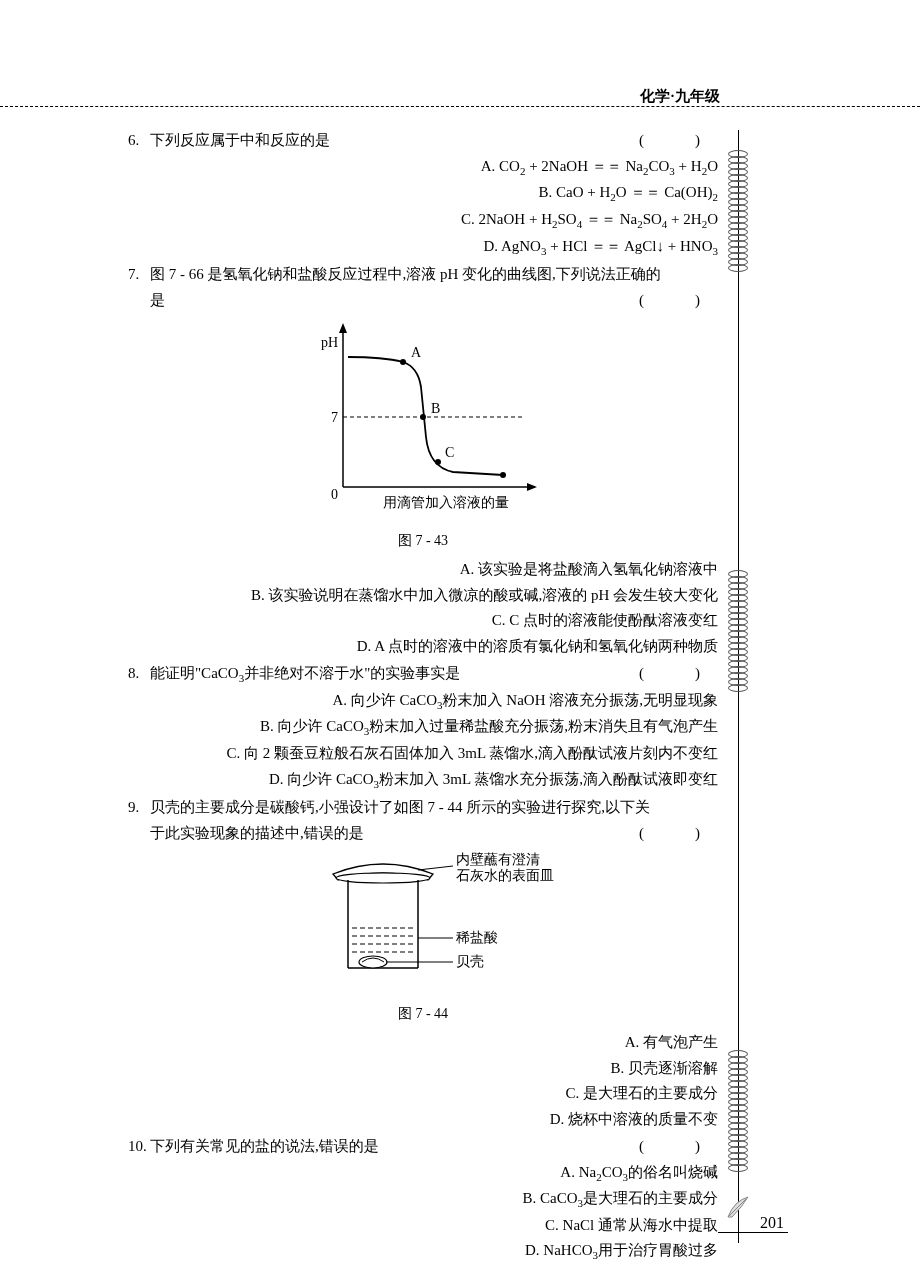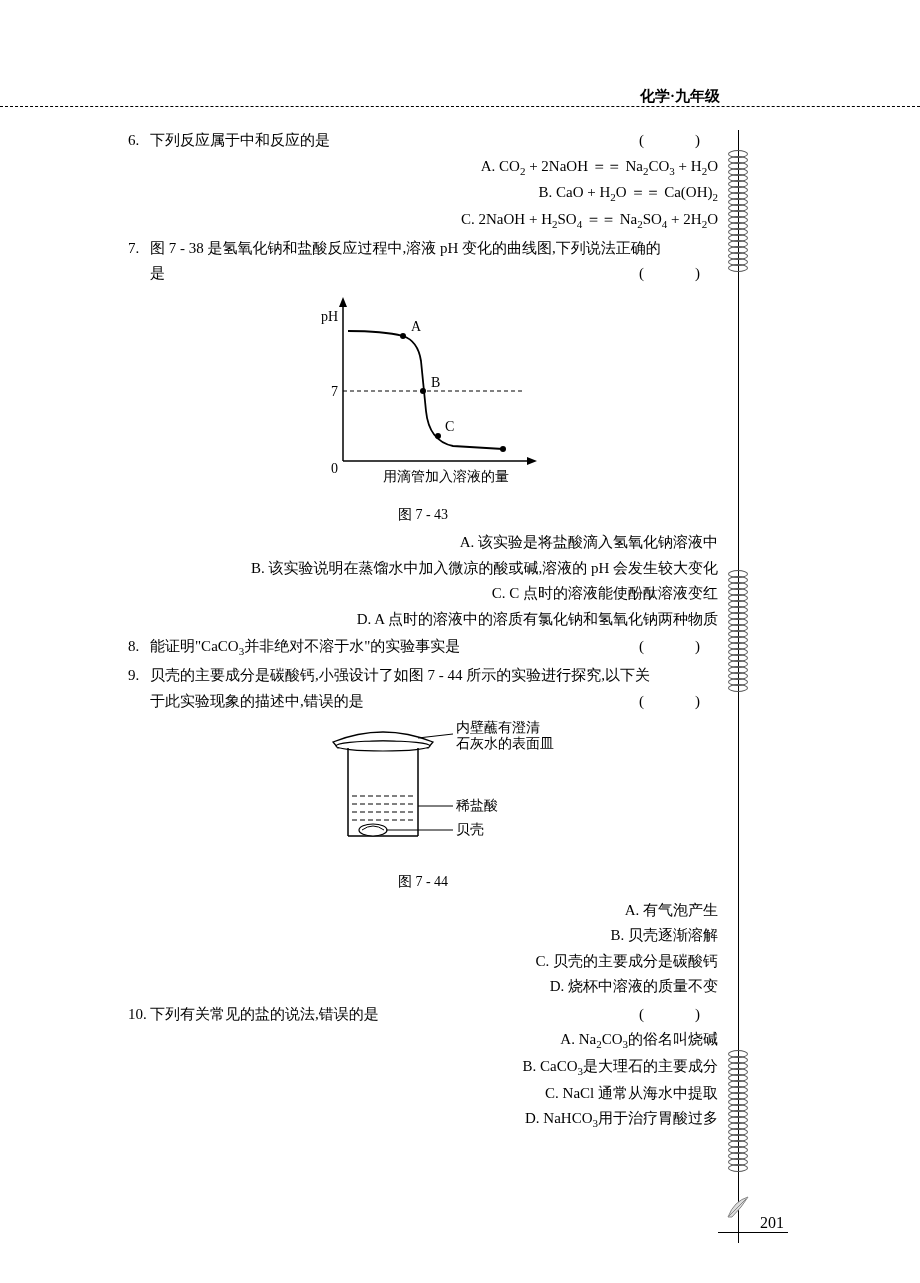--- a/index.html
+++ b/index.html
@@ -98,27 +98,28 @@
   <div class="q">
     <div class="q-stem">
       <span class="num">6.</span>
       <span>下列反应属于中和反应的是</span>
       <span class="paren">(　)</span>
     </div>
     <div class="opts">
       <div><span>A.</span> CO<span class="sub">2</span> + 2NaOH ＝＝ Na<span class="sub">2</span>CO<span class="sub">3</span> + H<span class="sub">2</span>O</div>
       <div><span>B.</span> CaO + H<span class="sub">2</span>O ＝＝ Ca(OH)<span class="sub">2</span></div>
       <div><span>C.</span> 2NaOH + H<span class="sub">2</span>SO<span class="sub">4</span> ＝＝ Na<span class="sub">2</span>SO<span class="sub">4</span> + 2H<span class="sub">2</span>O</div>
+      <div><span>D.</span> AgNO<span class="sub">3</span> + HCl ＝＝ AgCl↓ + HNO<span class="sub">3</span></div>
     </div>
   </div>
 
   <div class="q">
     <div class="q-stem">
       <span class="num">7.</span>
-      <span>图 7 - 38 是氢氧化钠和盐酸反应过程中,溶液 pH 变化的曲线图,下列说法正确的</span>
+      <span>图 7 - 66 是氢氧化钠和盐酸反应过程中,溶液 pH 变化的曲线图,下列说法正确的</span>
     </div>
     <div class="q-stem">
       <span>是</span>
       <span class="paren">(　)</span>
     </div>
     <div class="figwrap">
       <svg width="260" height="200">
 
         <line x1="50" y1="10" x2="50" y2="170" stroke="#000" stroke-width="1.5"></line>
         <polygon points="50,6 46,16 54,16" fill="#000"></polygon>
@@ -151,20 +152,26 @@
       <div>D. A 点时的溶液中的溶质有氯化钠和氢氧化钠两种物质</div>
     </div>
   </div>
 
   <div class="q">
     <div class="q-stem">
       <span class="num">8.</span>
       <span>能证明"CaCO<span class="sub">3</span>并非绝对不溶于水"的实验事实是</span>
       <span class="paren">(　)</span>
     </div>
+    <div class="opts">
+      <div>A. 向少许 CaCO<span class="sub">3</span>粉末加入 NaOH 溶液充分振荡,无明显现象</div>
+      <div>B. 向少许 CaCO<span class="sub">3</span>粉末加入过量稀盐酸充分振荡,粉末消失且有气泡产生</div>
+      <div>C. 向 2 颗蚕豆粒般石灰石固体加入 3mL 蒸馏水,滴入酚酞试液片刻内不变红</div>
+      <div>D. 向少许 CaCO<span class="sub">3</span>粉末加入 3mL 蒸馏水充分振荡,滴入酚酞试液即变红</div>
+    </div>
   </div>
 
   <div class="q">
     <div class="q-stem">
       <span class="num">9.</span>
       <span>贝壳的主要成分是碳酸钙,小强设计了如图 7 - 44 所示的实验进行探究,以下关</span>
     </div>
     <div class="q-stem">
       <span>于此实验现象的描述中,错误的是</span>
       <span class="paren">(　)</span>
@@ -194,21 +201,21 @@
         <text x="178" y="14" font-size="14">内壁蘸有澄清</text>
         <text x="178" y="30" font-size="14">石灰水的表面皿</text>
         <text x="178" y="92" font-size="14">稀盐酸</text>
         <text x="178" y="116" font-size="14">贝壳</text>
       </svg>
     </div>
     <div class="figcap">图 7 - 44</div>
     <div class="opts">
       <div>A. 有气泡产生</div>
       <div>B. 贝壳逐渐溶解</div>
-      <div>C. 贝壳的主要成分是碳酸钙</div>
+      <div>C. 是大理石的主要成分</div>
       <div>D. 烧杯中溶液的质量不变</div>
     </div>
   </div>
 
   <div class="q">
     <div class="q-stem">
       <span class="num">10.</span>
       <span>下列有关常见的盐的说法,错误的是</span>
       <span class="paren">(　)</span>
     </div>

